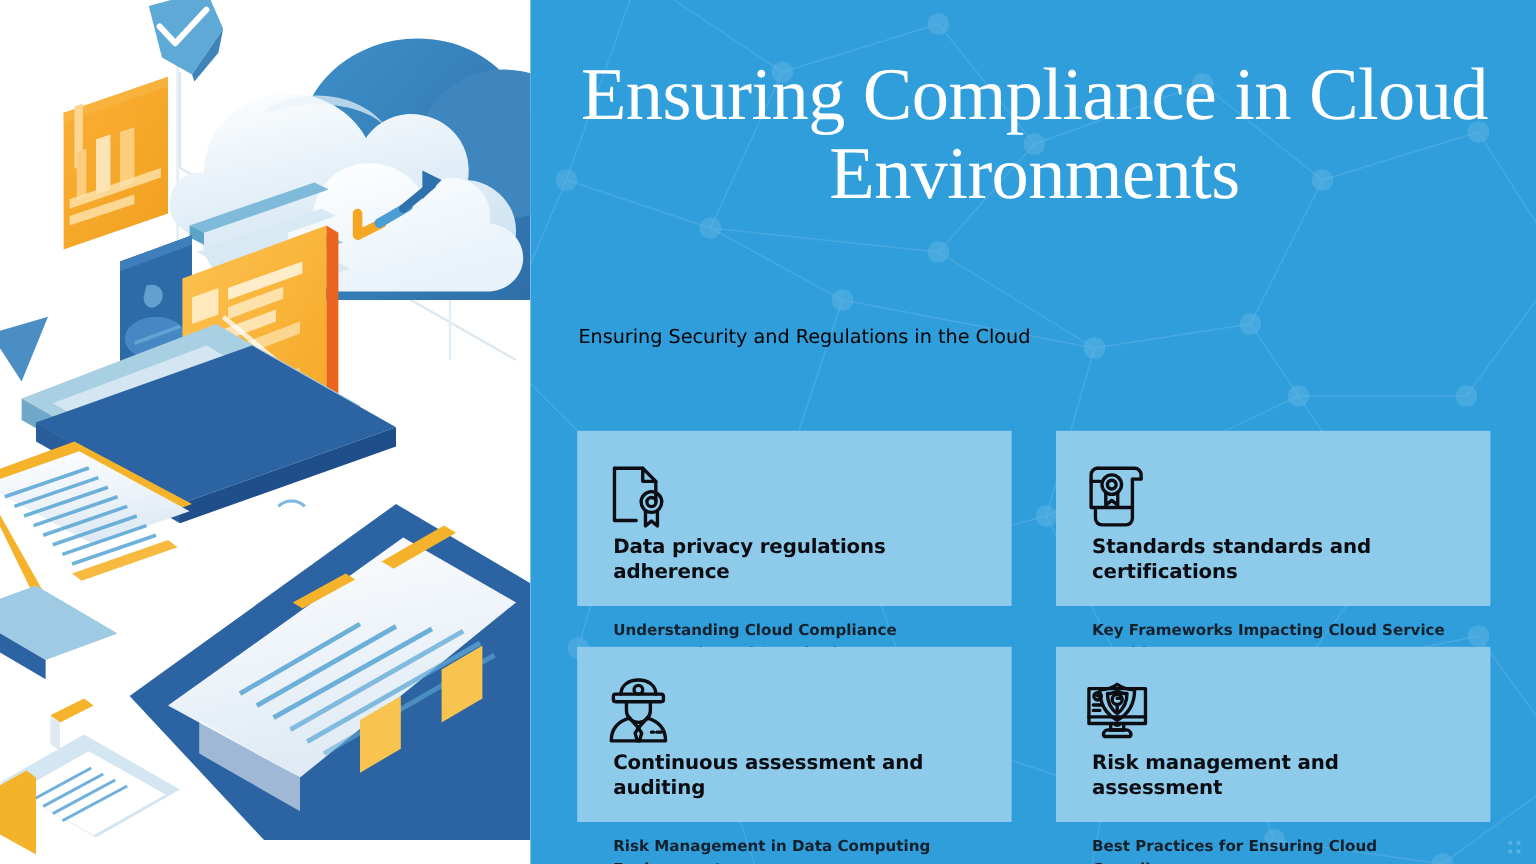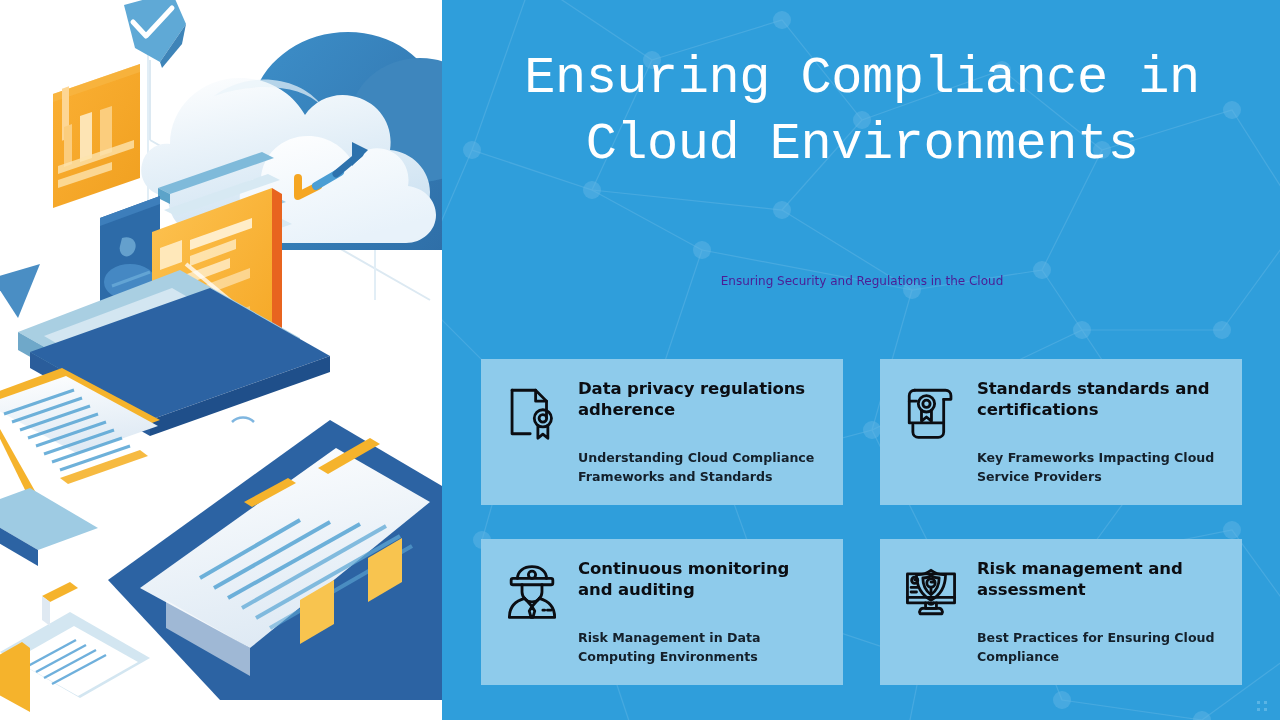--- a/index.html
+++ b/index.html
@@ -32,53 +32,52 @@
     flex:0 0 838px;
     overflow:hidden;
   }
   .net-bg{ position:absolute; left:0; top:0; width:838px; height:720px; opacity:.30; }
 
   .headline{
     position:absolute;
     left:40px; top:46px; width:760px;
     text-align:center;
     color:#ffffff;
-    font-size:52px;
+    font-size:62px;
     line-height:66px;
     font-weight:400;
     letter-spacing:-0.5px;
-    font-family:Liberation Mono, monospace;
+    font-family:Liberation Serif, serif;
   }
   .subhead{
     position:absolute;
     left:40px; top:270px; width:760px;
-    text-align:center;
-    color:#4c1d95;
-    font-size:12px;
+    color:#000000;
+    font-size:16px;
     font-weight:400;
     line-height:22px;
   }
 
   
   .grid{
     position:absolute;
     left:39px; top:359px;
     width:761px;
     display:grid;
     grid-template-columns:362px 362px;
     grid-template-rows:146px 146px;
     column-gap:37px;
     row-gap:34px;
   }
   .card{
     background:#8ecbeb;
     position:relative;
     padding:18px 16px 14px 16px;
     display:flex;
-    flex-direction:row;
+    flex-direction:column;
     align-items:flex-start;
   }
   .card-icon{
     flex:0 0 64px;
     width:64px; height:64px;
     margin-top:3px;
     margin-left:3px;
     display:flex; align-items:center; justify-content:center;
   }
   .card-icon svg{ width:58px; height:58px; display:block; }
@@ -409,21 +408,21 @@
             <circle cx="32" cy="13" r="4"></circle>
             <path d="M11 17 h42 a2 2 0 0 1 2 2 v3 a2 2 0 0 1 -2 2 h-42 a2 2 0 0 1 -2 -2 v-3 a2 2 0 0 1 2 -2 z"></path>
             <path d="M21 24 v8 a11 11 0 0 0 22 0 v-8"></path>
             <path d="M24 39 L32 48 L40 39"></path>
             <path d="M24 39 C13 42 7 49 7 60 h50 c0 -11 -6 -18 -17 -21"></path>
             <path d="M32 48 L29 53 L31 60 h2 l2 -7 z"></path>
             <path d="M44 52 h2 M49 52 h4"></path>
           </svg>
         </div>
         <div class="card-body">
-          <div class="card-title">Continuous monitoring and auditing</div>
+          <div class="card-title">Continuous assessment and auditing</div>
           <div class="card-desc">Risk Management in Data Computing Environments</div>
         </div>
       </div>
 
       <div class="card">
         <div class="card-icon">
           <svg viewBox="0 0 64 64" fill="none" stroke="#0b0d12" stroke-width="3.1" stroke-linecap="round" stroke-linejoin="round">
             <path d="M6 12 h52 v32 h-52 z"></path>
             <path d="M6 38 h52"></path>
             <path d="M26 44 v6 h12 v-6"></path>

